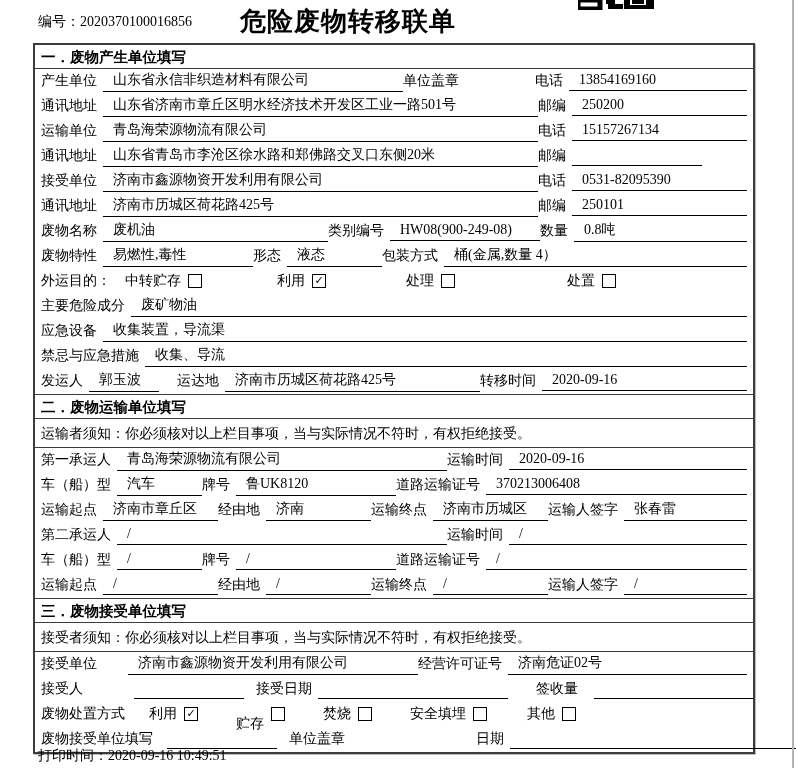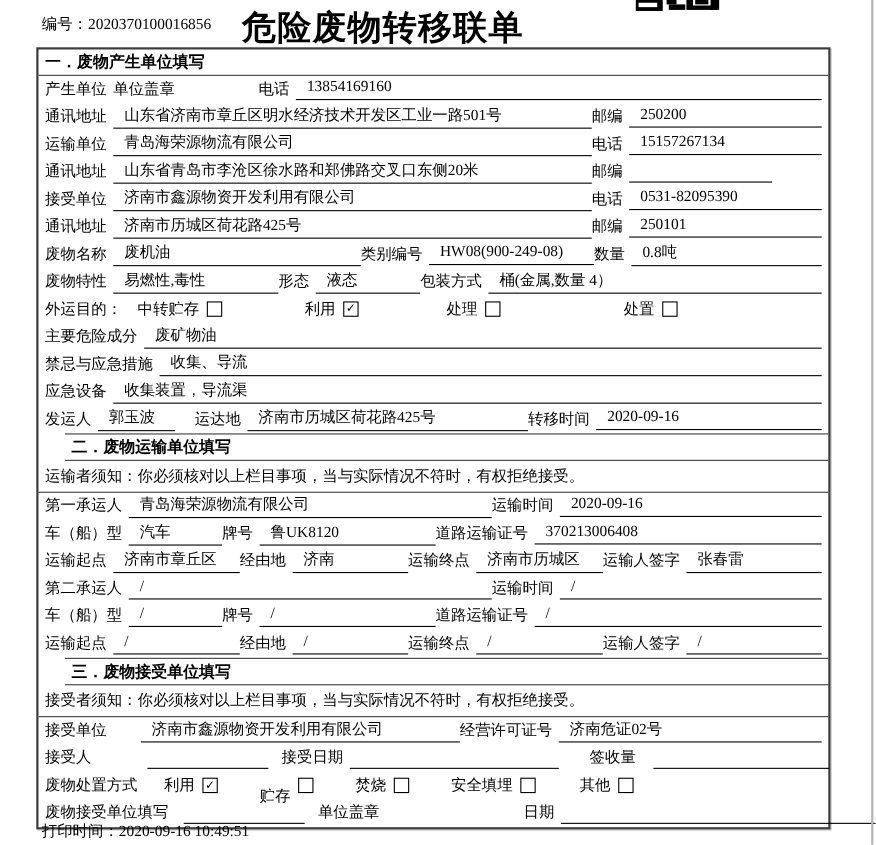--- a/index.html
+++ b/index.html
@@ -6,27 +6,27 @@
   body{
     width:796px;height:768px;position:relative;background:#ffffff;
     font-family:"Liberation Serif","DejaVu Serif",serif;
     font-size:14px;color:#000;overflow:hidden;
   }
   .page-edge{position:absolute;left:792px;top:0;bottom:0;width:2px;background:#b4b4b4;}
   
   .hdr{position:relative;height:42px;}
   .serial{position:absolute;left:38px;top:13px;white-space:nowrap;}
   .doc-title{position:absolute;left:0;right:100px;top:4px;margin:0;text-align:center;
-    font-size:31px;font-weight:bold;letter-spacing:1px;}
+    font-size:26px;font-weight:bold;letter-spacing:1px;}
   .qr{position:absolute;left:578px;top:0;width:76px;height:10px;}
   
   .form{position:absolute;left:33px;top:43px;width:722px;border:2px solid #3c3c3c;
     background:#fff;box-sizing:border-box;box-shadow:1px 1px 0 #bbb;}
   .section{}
-  .section:not(:first-child) .sec-head{border-top:1px solid #3c3c3c;margin-left:24px;}
+  .section:not(:first-child) .sec-head{border-top:1px solid #3c3c3c;}
   .sec-head{font-weight:bold;font-size:14.5px;padding:3px 6px 2px 6px;border-bottom:1px solid #3c3c3c;height:18px;line-height:18px;}
   .sec-note{padding:5px 6px 4px 6px;border-bottom:1px solid #3c3c3c;height:19px;line-height:19px;white-space:nowrap;}
   .row{display:flex;align-items:center;height:25px;padding:0 6px;box-sizing:border-box;}
   .lbl{white-space:nowrap;flex:none;padding-bottom:2px;margin-right:6px;}
   .fld{border-bottom:1px solid #000;white-space:nowrap;overflow:visible;flex:none;
     padding:0 2px 2px 10px;box-sizing:border-box;min-height:18px;}
   .fld.grow{flex:1 1 auto;}
   .gap{flex:none;}
   .chk{display:flex;align-items:center;flex:none;padding-bottom:2px;white-space:nowrap;}
   .chk .chk-label{margin-right:7px;}
@@ -50,20 +50,21 @@
     <rect x="52" y="5" width="21" height="4" fill="#000"></rect>
     <rect x="68" y="0" width="8" height="9" fill="#000"></rect>
   </svg>
 </div>
 
 <div class="form">
     <div class="section">
       <div class="sec-head">一．废物产生单位填写</div>
       <div class="row">
         <div class="lbl">产生单位</div>
+        <div class="fld" style="min-width: 300px;">山东省永信非织造材料有限公司</div>
         <div class="lbl">单位盖章</div>
         <div class="gap" style="width: 70px;"></div>
         <div class="lbl">电话</div>
         <div class="fld grow">13854169160</div>
       </div>
       <div class="row">
         <div class="lbl">通讯地址</div>
         <div class="fld" style="min-width: 435px;">山东省济南市章丘区明水经济技术开发区工业一路501号</div>
         <div class="lbl">邮编</div>
         <div class="fld grow">250200</div>
@@ -129,26 +130,26 @@
         <div class="chk">
           <div class="chk-label" style="display: inline;">处置</div>
           <div class="box"></div>
         </div>
       </div>
       <div class="row">
         <div class="lbl">主要危险成分</div>
         <div class="fld grow">废矿物油</div>
       </div>
       <div class="row">
+        <div class="lbl">应急设备</div>
+        <div class="fld grow">收集装置，导流渠</div>
+      </div>
+      <div class="row">
         <div class="lbl">禁忌与应急措施</div>
         <div class="fld grow">收集、导流</div>
-      </div>
-      <div class="row">
-        <div class="lbl">应急设备</div>
-        <div class="fld grow">收集装置，导流渠</div>
       </div>
       <div class="row">
         <div class="lbl">发运人</div>
         <div class="fld" style="min-width: 70px;">郭玉波</div>
         <div class="gap" style="width: 18px;"></div>
         <div class="lbl">运达地</div>
         <div class="fld" style="min-width: 255px;">济南市历城区荷花路425号</div>
         <div class="lbl">转移时间</div>
         <div class="fld grow">2020-09-16</div>
       </div>

